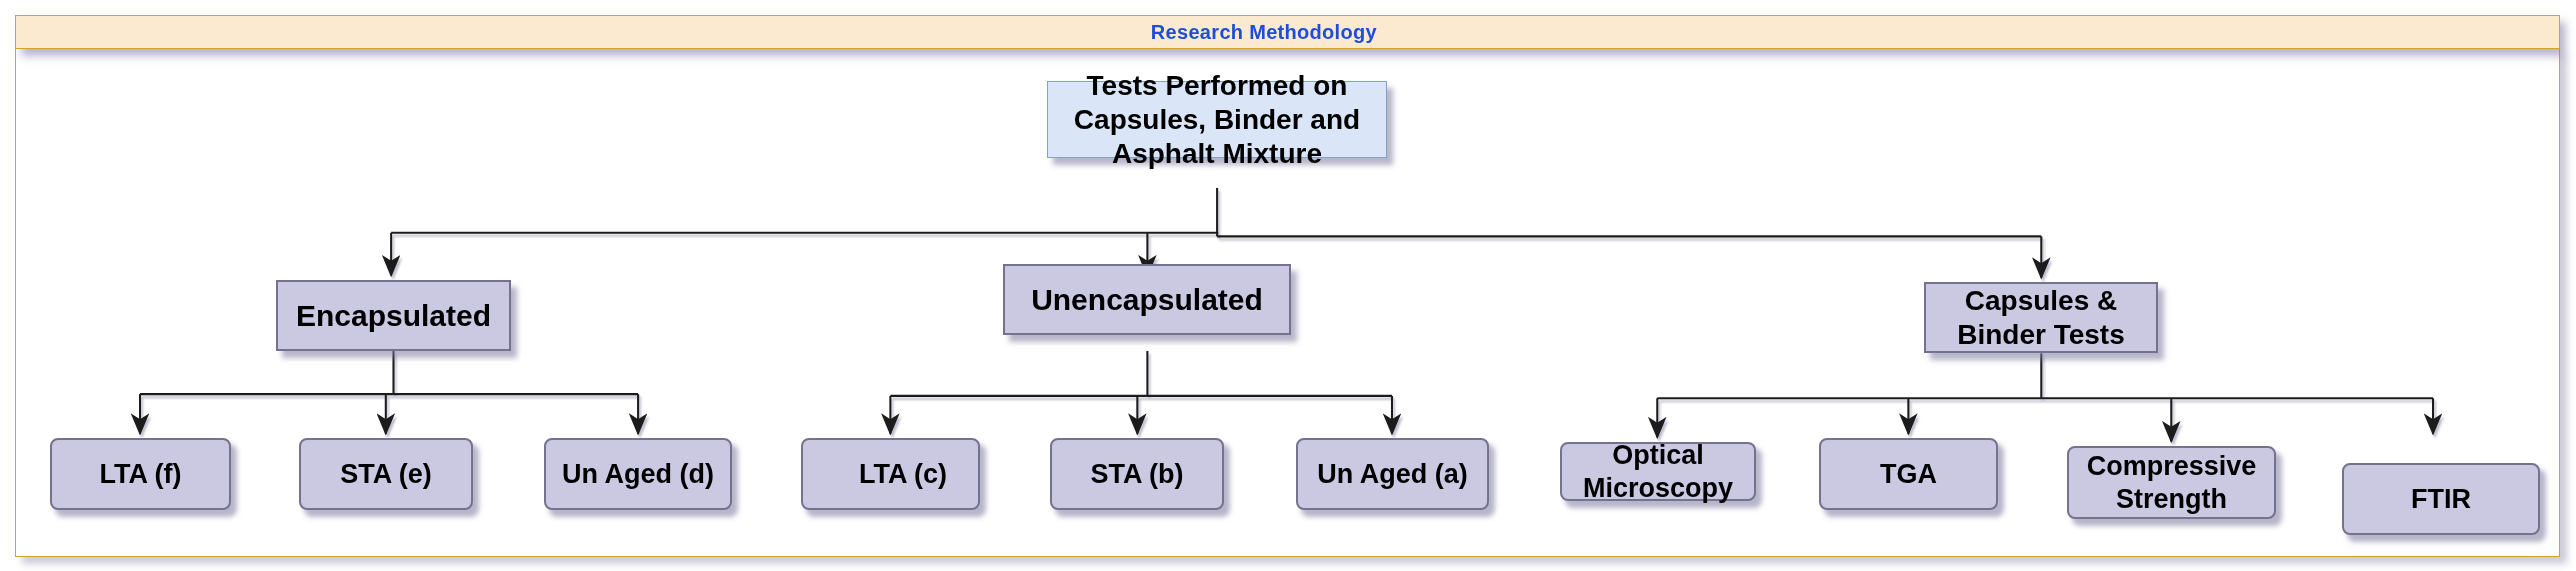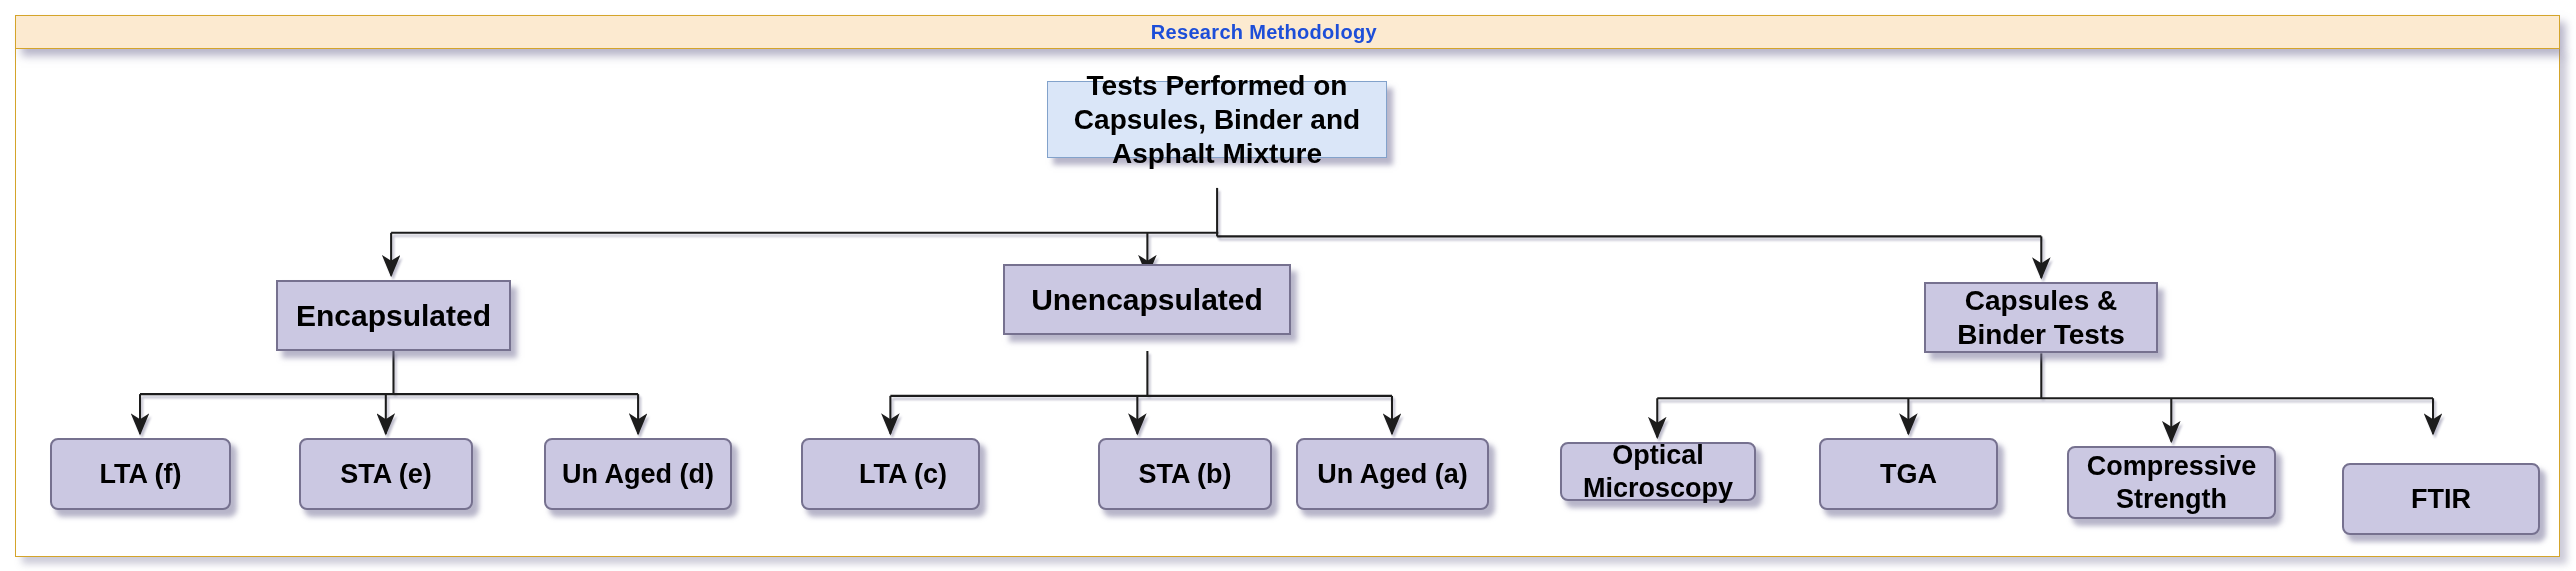--- a/index.html
+++ b/index.html
@@ -133,21 +133,21 @@
   <div class="node lv3" style="left:544px;top:438px;width:188px;height:72px;">
     <span class="label">Un Aged (d)</span>
   </div>
   <div class="node lv3" style="left:299px;top:438px;width:174px;height:72px;">
     <span class="label">STA (e)</span>
   </div>
 
   <div class="node lv3" style="left:801px;top:438px;width:179px;height:72px;padding-left:25px;">
     <span class="label">LTA (c)</span>
   </div>
-  <div class="node lv3" style="left:1050px;top:438px;width:174px;height:72px;margin-left:48px;">
+  <div class="node lv3" style="left:1050px;top:438px;width:174px;height:72px;">
     <span class="label">STA (b)</span>
   </div>
   <div class="node lv3" style="left:1296px;top:438px;width:193px;height:72px;">
     <span class="label">Un Aged (a)</span>
   </div>
 
   <div class="node lv3 twoline" style="left:1560px;top:442px;width:196px;height:59px;">
     <span class="label">Optical
 Microscopy</span>
   </div>

